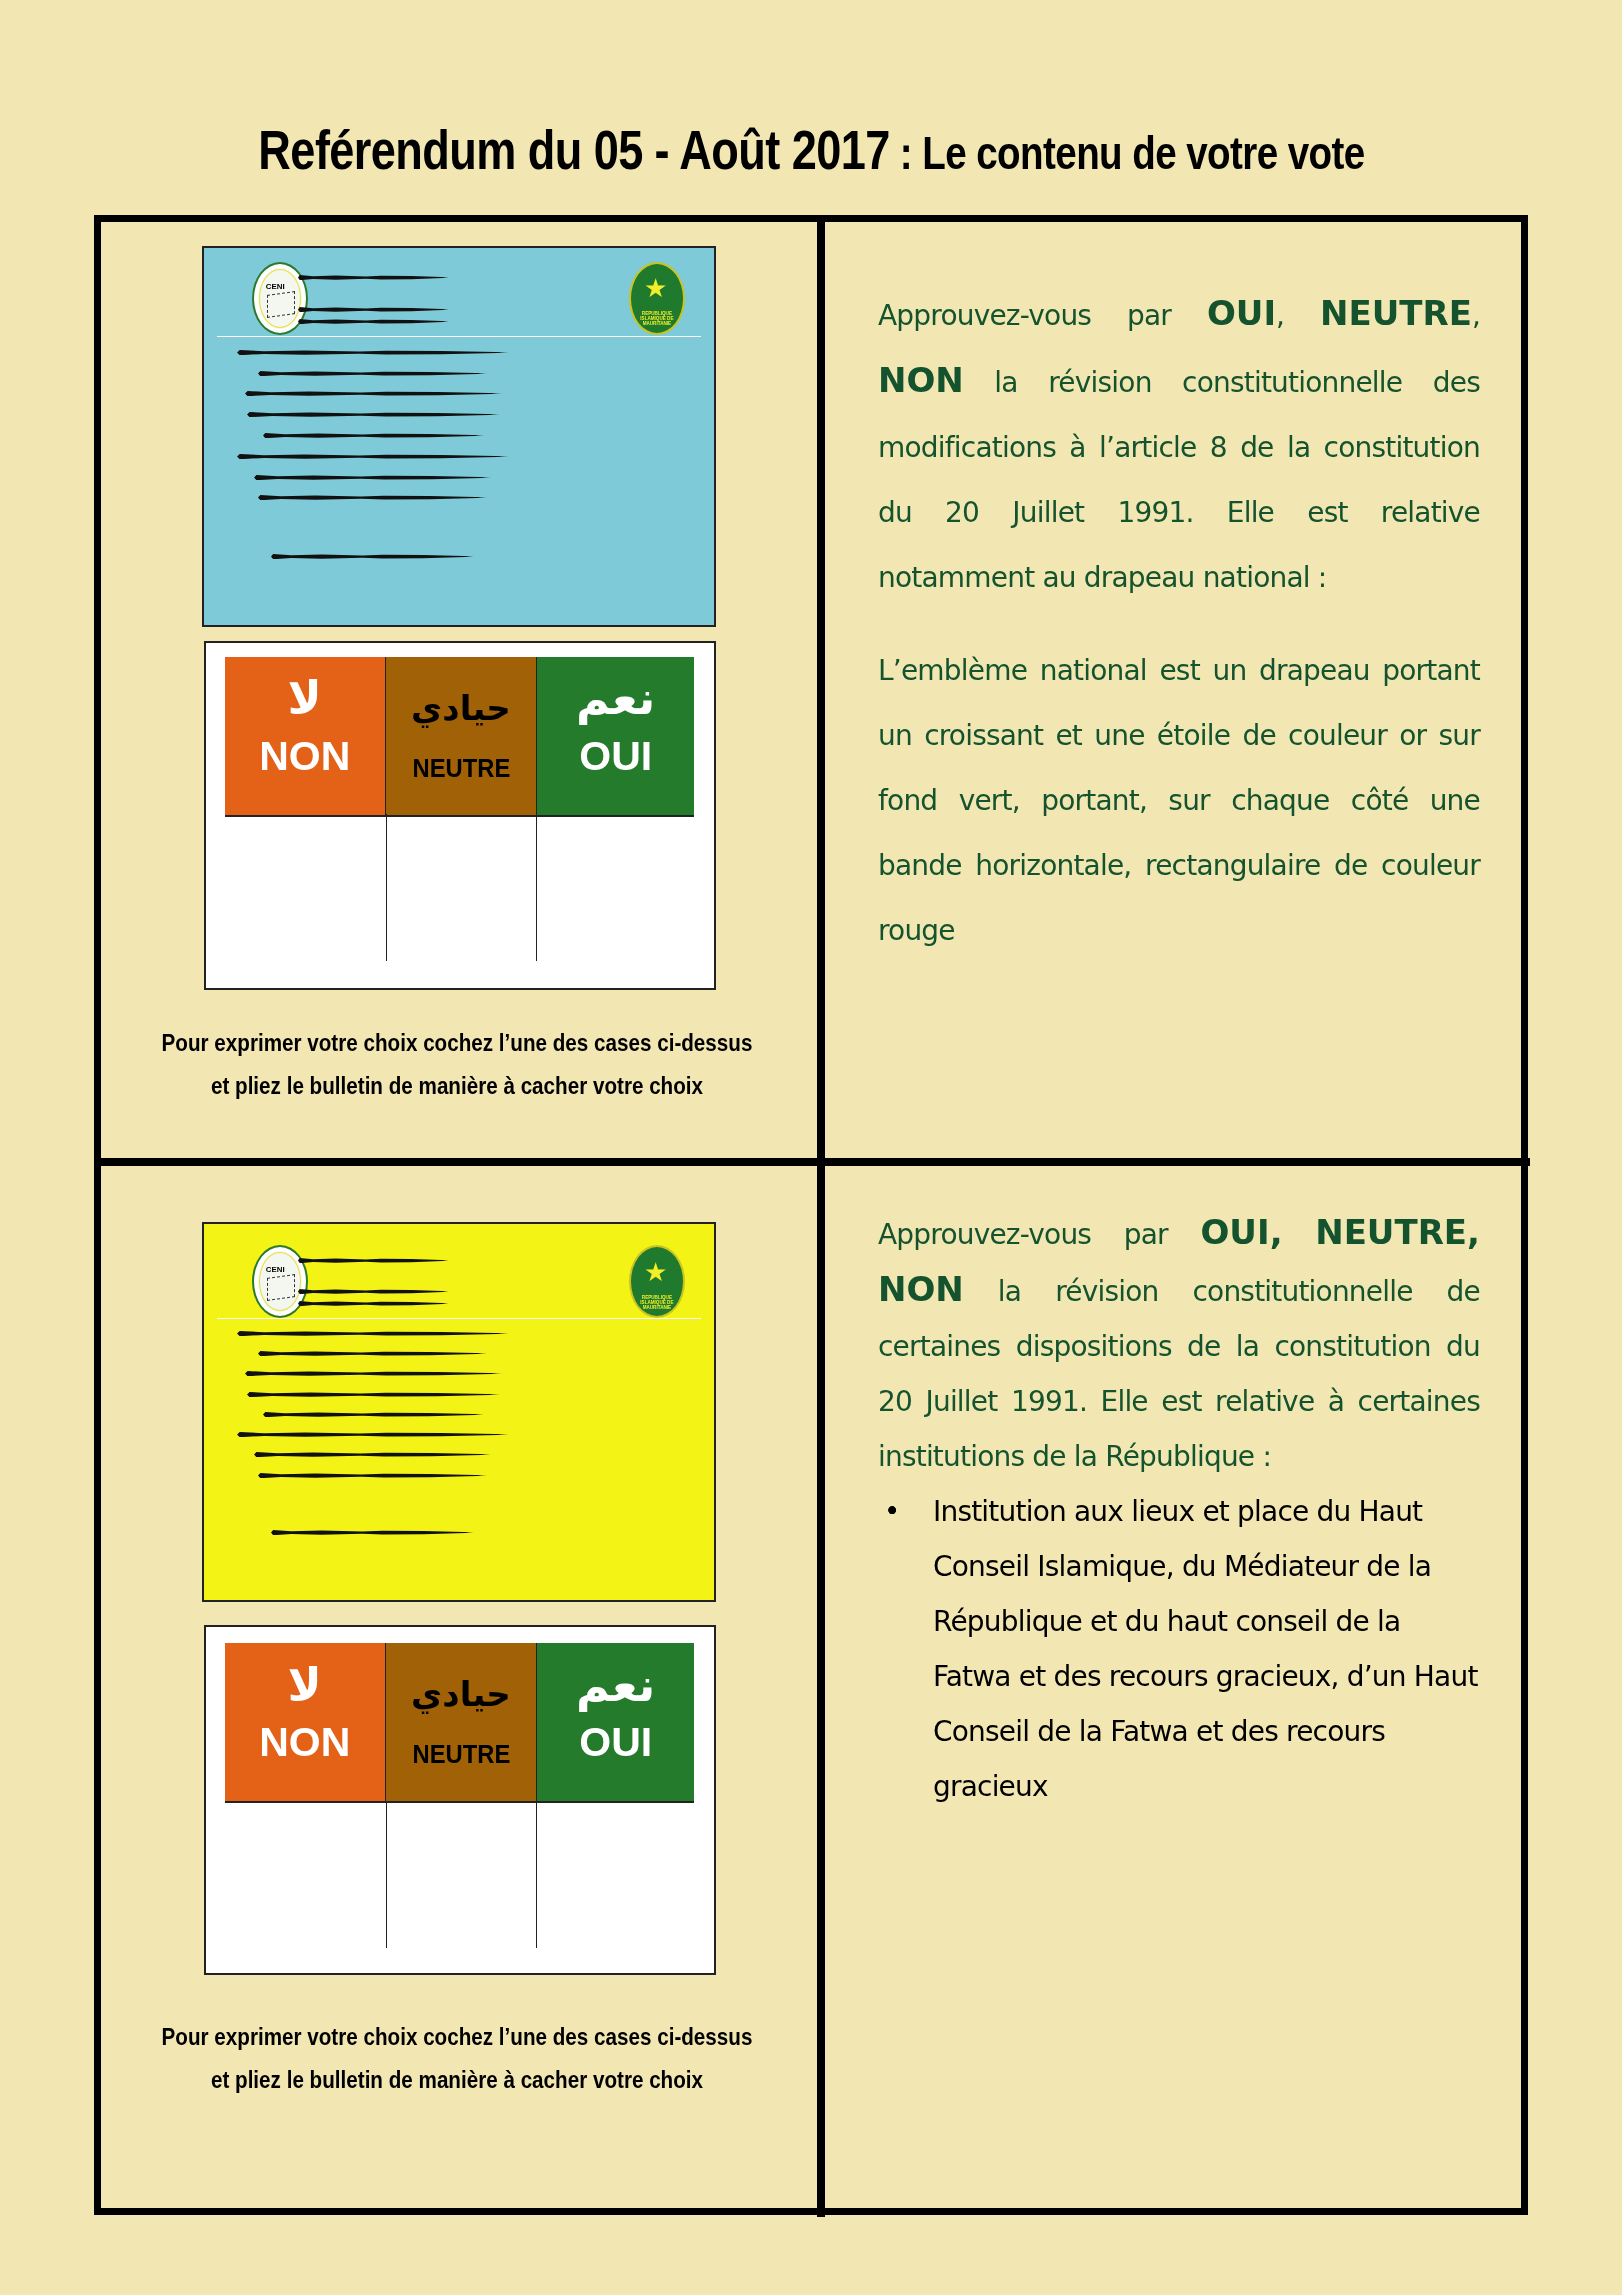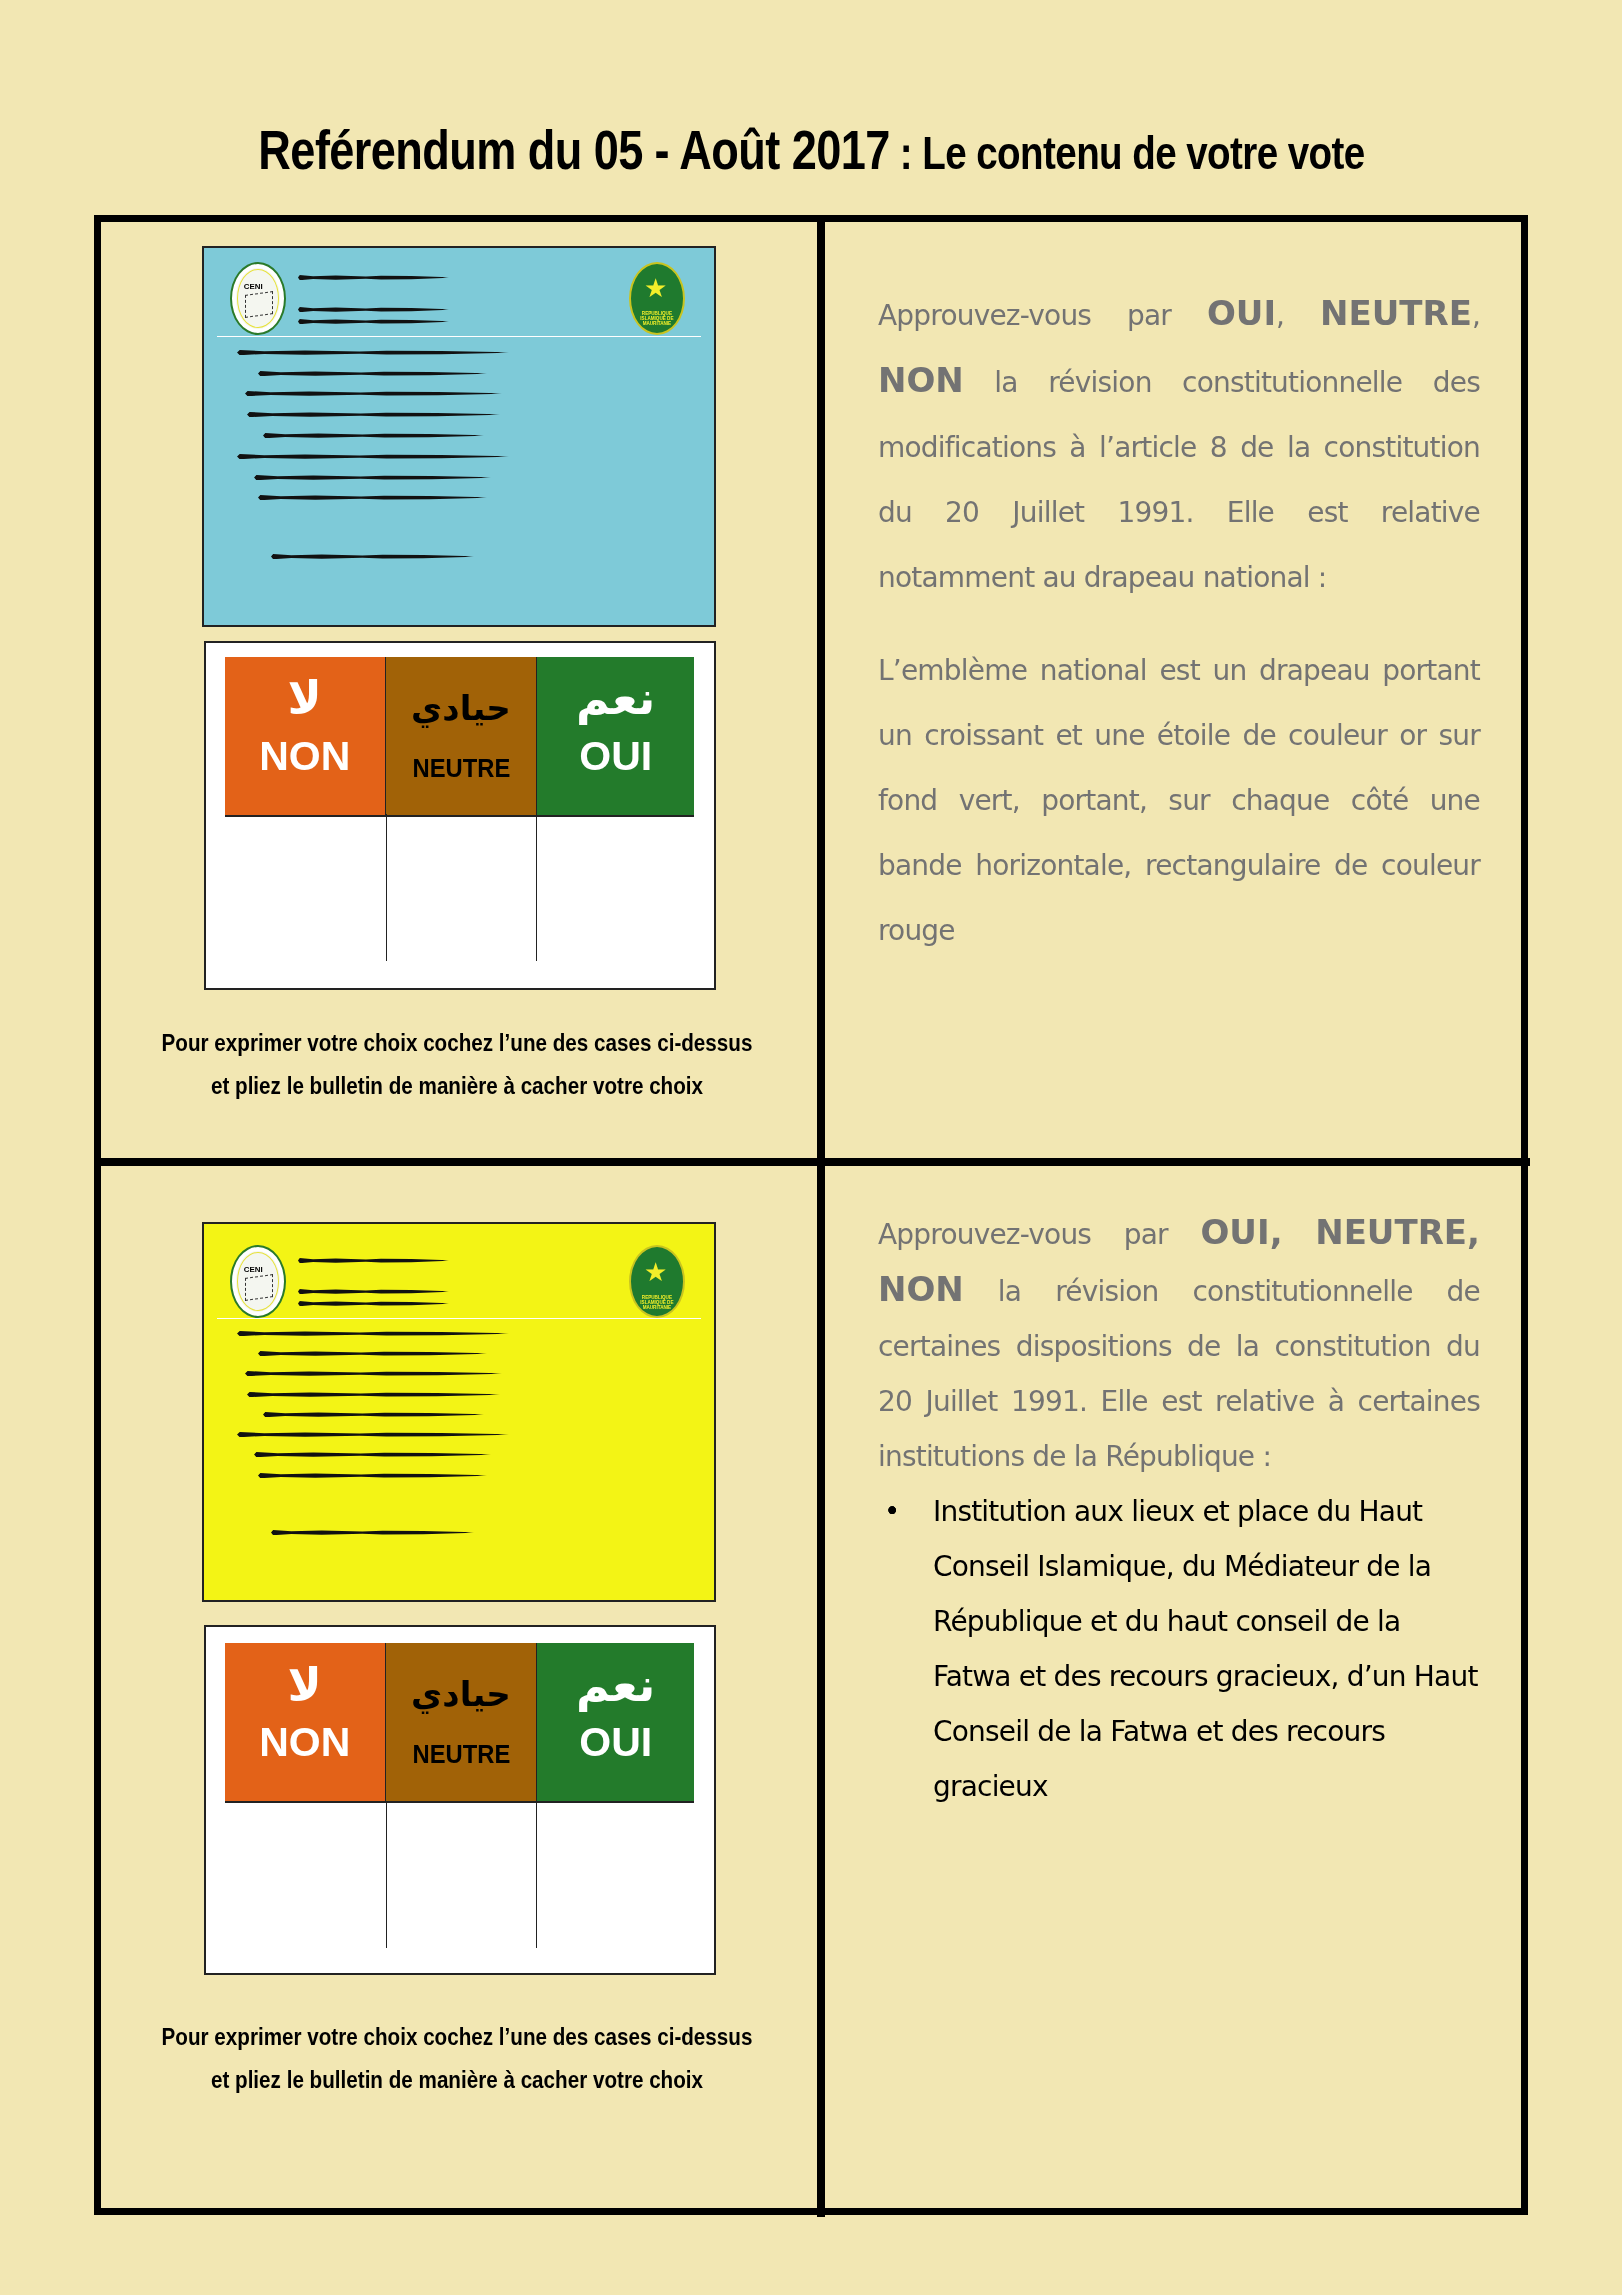--- a/index.html
+++ b/index.html
@@ -17,21 +17,21 @@
     position:absolute; left:94px; top:215px; width:1420px; height:1986px;
     border:7.9px solid #000; box-sizing:content-box;
   }
   .vdiv { position:absolute; left:817px; top:215px; width:7.9px; height:2002px; background:#000; }
   .hdiv { position:absolute; left:94px; top:1158px; width:1436px; height:7.9px; background:#000; }
 
   .ballot {
     position:absolute; left:202px; width:510px; border:2px solid #222; box-sizing:content-box;
   }
   .ballot .seal { position:absolute; width:52px; height:69px; border-radius:50%; }
-  .ballot .seal-ceni { left:26px; background:#f4f6f0; border:2px solid #2a7a2a; box-shadow:0 0 0 3.9px #fff inset; }
+  .ballot .seal-ceni { left:48px; background:#f4f6f0; border:2px solid #2a7a2a; box-shadow:0 0 0 3.9px #fff inset; }
   .ballot .seal-ceni .ring { position:absolute; inset:5.2px; border:1.3px solid #e7e23a; border-radius:50%; }
   .ballot .seal-ceni .lbl { position:absolute; left:11.8px; top:18.3px; font-size:7.9px; font-weight:bold; }
   .ballot .seal-ceni .box { position:absolute; left:13px; top:29.4px; width:26px; height:21px; border:1px dashed #333; transform:skewY(-8deg); }
   .ballot .seal-rim { left:425px; background:#1f7a2e; border:2px solid #c9c41f; }
   .ballot .seal-rim .star { position:absolute; left:13px; top:11.8px; font-size:26px; color:#f3ee2a; line-height:1; }
   .ballot .seal-rim .txt { position:absolute; left:3.9px; bottom:6.5px; width:44px; font-size:4.6px; color:#f3ee2a; text-align:center; font-weight:bold; }
   .ballot .hr { position:absolute; left:13px; right:13px; height:0.7px; background:#fff; }
   .stroke {
     position:absolute; height:5.2px; border-radius:2.6px;
     background:
@@ -54,21 +54,21 @@
   .opt-neu .fr { top:97px; font-size:25px; transform:scaleX(0.95); }
   .col-line { position:absolute; top:171px; width:1.3px; height:147px; background:#222; }
 
   .note {
     position:absolute; left:98px; width:718px; text-align:center; font-weight:bold;
     font-size:24px; line-height:43px; transform:scaleX(0.86); transform-origin:center;
   }
 
   .text {
     position:absolute; left:878px; width:602px; font-family:"DejaVu Sans", sans-serif;
-    font-size:28px; text-align:justify; color:#737373; letter-spacing:-0.8px;
+    font-size:28px; text-align:justify; color:#14532d; letter-spacing:-0.8px;
   }
   .text p { margin:0; }
   .text b { font-size:34px; letter-spacing:0; }
   .t1 { top:281px; line-height:65px; }
   .t1b { top:638px; line-height:65px; }
   .t2 { top:1205px; line-height:55px; }
   .bullets { position:absolute; left:878px; top:1484px; width:602px; font-family:"DejaVu Sans", sans-serif; font-size:28px; line-height:55px; letter-spacing:-0.8px; }
   .bullet { position:relative; padding-left:55px; }
   .bullet .dot { position:absolute; left:6.5px; top:0; font-size:26px; }
 </style>

